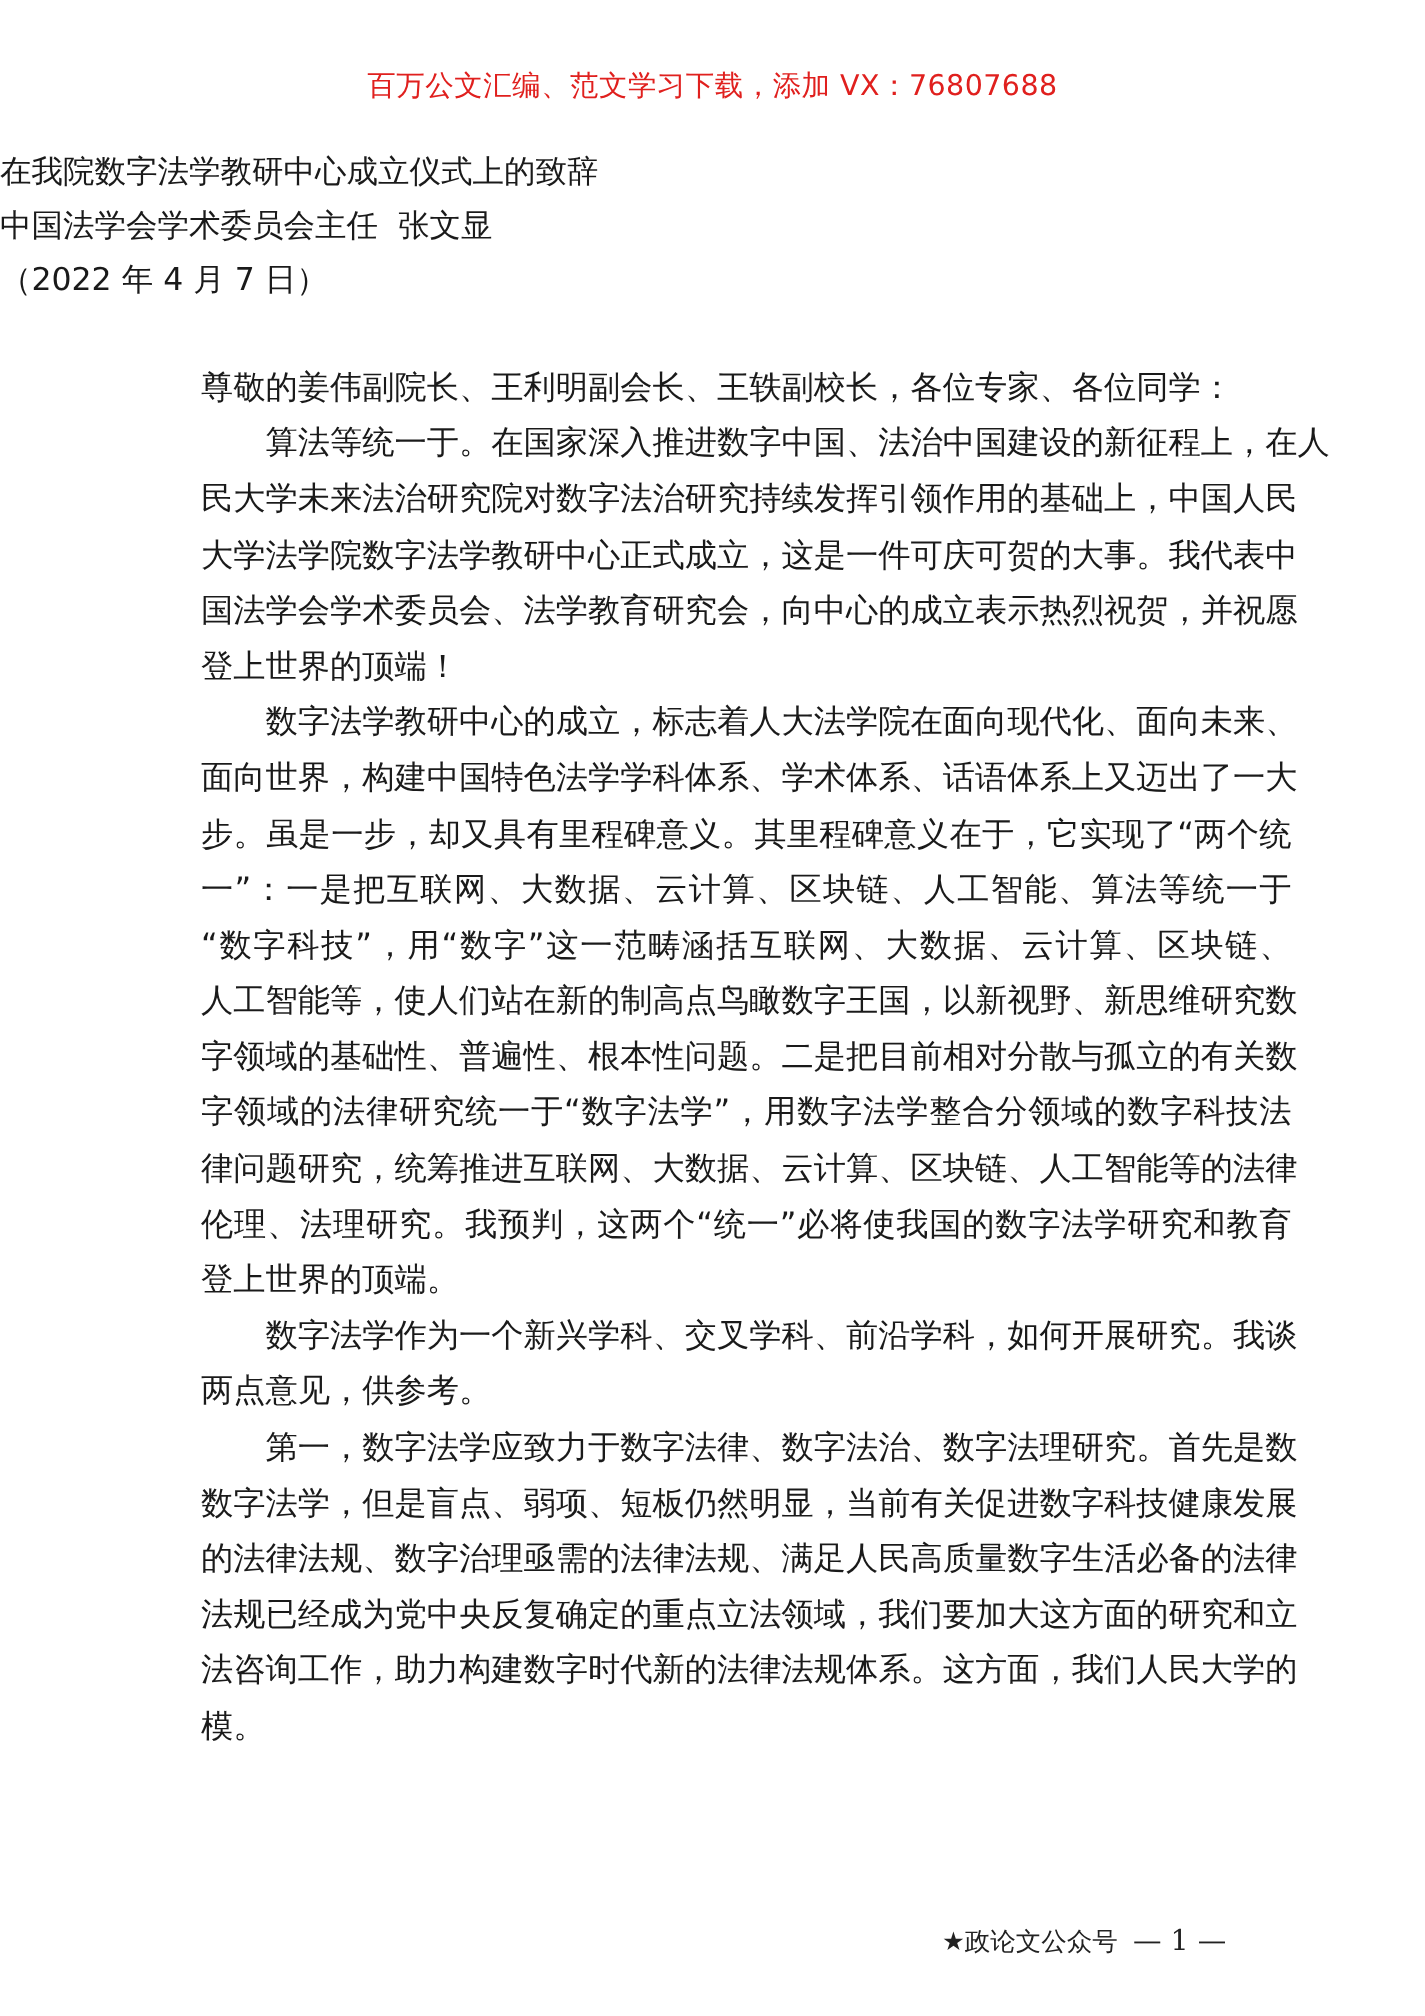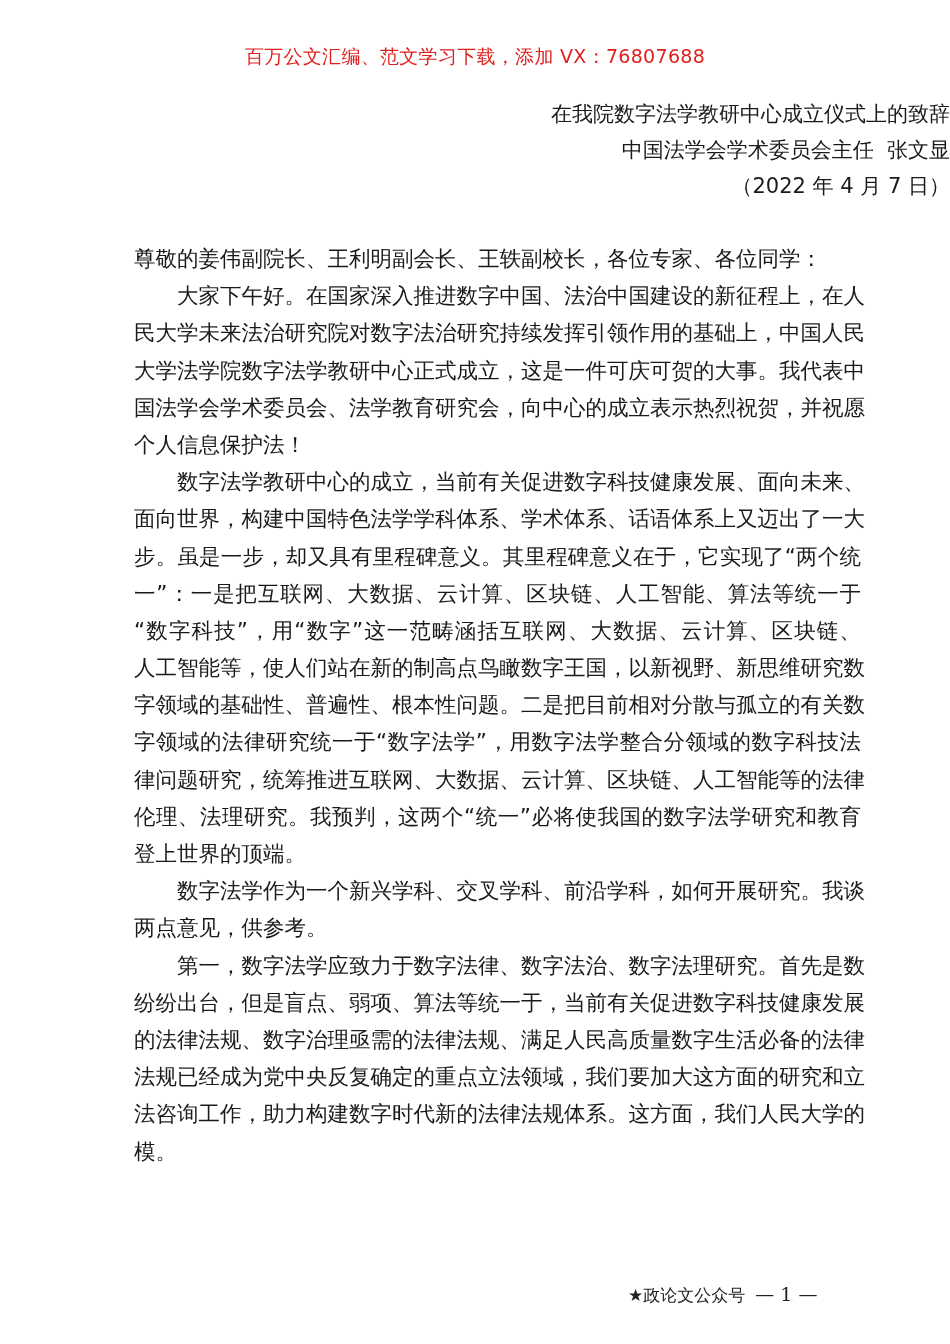--- a/index.html
+++ b/index.html
@@ -1,21 +1,21 @@
 <!DOCTYPE html>
 <html><head>
 <meta charset="utf-8">
 <style>
   html, body { margin: 0; padding: 0; background: #ffffff; }
   body { width: 950px; height: 1344px; position: relative; overflow: hidden;
          font-family: "DejaVu Sans", "Liberation Sans", sans-serif; color: #1a1a1a; }
   .page { position: absolute; left: 0; top: 0; width: 950px; height: 1344px; }
   .banner { position: absolute; top: 44px; left: 0; width: 950px; text-align: center;
             color: #e0201e; font-size: 19px; letter-spacing: 0.3px; }
-  .title-block { position: absolute; top: 96px; left: 0; width: 950px; text-align: right;
+  .title-block { position: absolute; top: 96px; left: 0; width: 950px; text-align: left;
                  font-size: 21px; line-height: 36px; }
   .body { position: absolute; top: 240px; left: 91px; width: 770px;
           font-size: 21.5px; line-height: 37.2px; }
   .line { white-space: nowrap; height: 37.2px; text-align: justify; text-align-last: justify; margin-left: 43px; }
   .line.last { text-align-last: left; }
   .indent { padding-left: 43px; }
   .b { font-weight: normal; }
   .footer { position: absolute; top: 1283px; left: 628px; font-size: 17px; color: #222; }
   .footer .pg { font-family: "DejaVu Serif", serif; font-size: 19px; margin-left: 10px; }
 </style>
@@ -29,29 +29,29 @@
   <div class="title-block">
     <div>在我院数字法学教研中心成立仪式上的致辞</div>
     <div style="white-space:pre;">中国法学会学术委员会主任  张文显</div>
     <div>（2022 年 4 月 7 日）</div>
   </div>
 
   <div class="body">
     <div class="line last">尊敬的姜伟副院长、王利明副会长、王轶副校长，各位专家、各位同学：</div>
 
     <div>
-      <div class="line indent">大家下午好。在国家深入推进数字中国、法治中国建设的新征程上，在人</div>
+      <div class="line indent">算法等统一于。在国家深入推进数字中国、法治中国建设的新征程上，在人</div>
       <div class="line">民大学未来法治研究院对数字法治研究持续发挥引领作用的基础上，中国人民</div>
       <div class="line">大学法学院数字法学教研中心正式成立，这是一件可庆可贺的大事。我代表中</div>
       <div class="line">国法学会学术委员会、法学教育研究会，向中心的成立表示热烈祝贺，并祝愿</div>
-      <div class="line last">个人信息保护法！</div>
+      <div class="line last">登上世界的顶端！</div>
     </div>
 
     <div>
-      <div class="line indent">数字法学教研中心的成立，当前有关促进数字科技健康发展、面向未来、</div>
+      <div class="line indent">数字法学教研中心的成立，标志着人大法学院在面向现代化、面向未来、</div>
       <div class="line">面向世界，构建中国特色法学学科体系、学术体系、话语体系上又迈出了一大</div>
       <div class="line">步。虽是一步，却又具有里程碑意义。其里程碑意义在于，它实现了“两个统</div>
       <div class="line">
         <span>一”：</span><span class="b">一是把互联网、大数据、云计算、区块链、人工智能、算法等统一于</span>
       </div>
       <div class="line b">“数字科技”，用“数字”这一范畴涵括互联网、大数据、云计算、区块链、</div>
       <div class="line b">人工智能等，使人们站在新的制高点鸟瞰数字王国，以新视野、新思维研究数</div>
       <div class="line b">字领域的基础性、普遍性、根本性问题。二是把目前相对分散与孤立的有关数</div>
       <div class="line b">字领域的法律研究统一于“数字法学”，用数字法学整合分领域的数字科技法</div>
       <div class="line b">律问题研究，统筹推进互联网、大数据、云计算、区块链、人工智能等的法律</div>
@@ -63,21 +63,21 @@
 
     <div>
       <div class="line indent">数字法学作为一个新兴学科、交叉学科、前沿学科，如何开展研究。我谈</div>
       <div class="line last">两点意见，供参考。</div>
     </div>
 
     <div>
       <div class="line indent">
         <span class="b">第一，数字法学应致力于数字法律、数字法治、数字法理研究。</span><span>首先是数</span>
       </div>
-      <div class="line">纷纷出台，但是盲点、弱项、算法等统一于，当前有关促进数字科技健康发展</div>
+      <div class="line">数字法学，但是盲点、弱项、短板仍然明显，当前有关促进数字科技健康发展</div>
       <div class="line">的法律法规、数字治理亟需的法律法规、满足人民高质量数字生活必备的法律</div>
       <div class="line">法规已经成为党中央反复确定的重点立法领域，我们要加大这方面的研究和立</div>
       <div class="line">法咨询工作，助力构建数字时代新的法律法规体系。这方面，我们人民大学的</div>
       <div class="line last">模。</div>
     </div>
   </div>
 
   <div class="footer">
     <span>★政论文公众号</span><span class="pg">— 1 —</span>
   </div>

